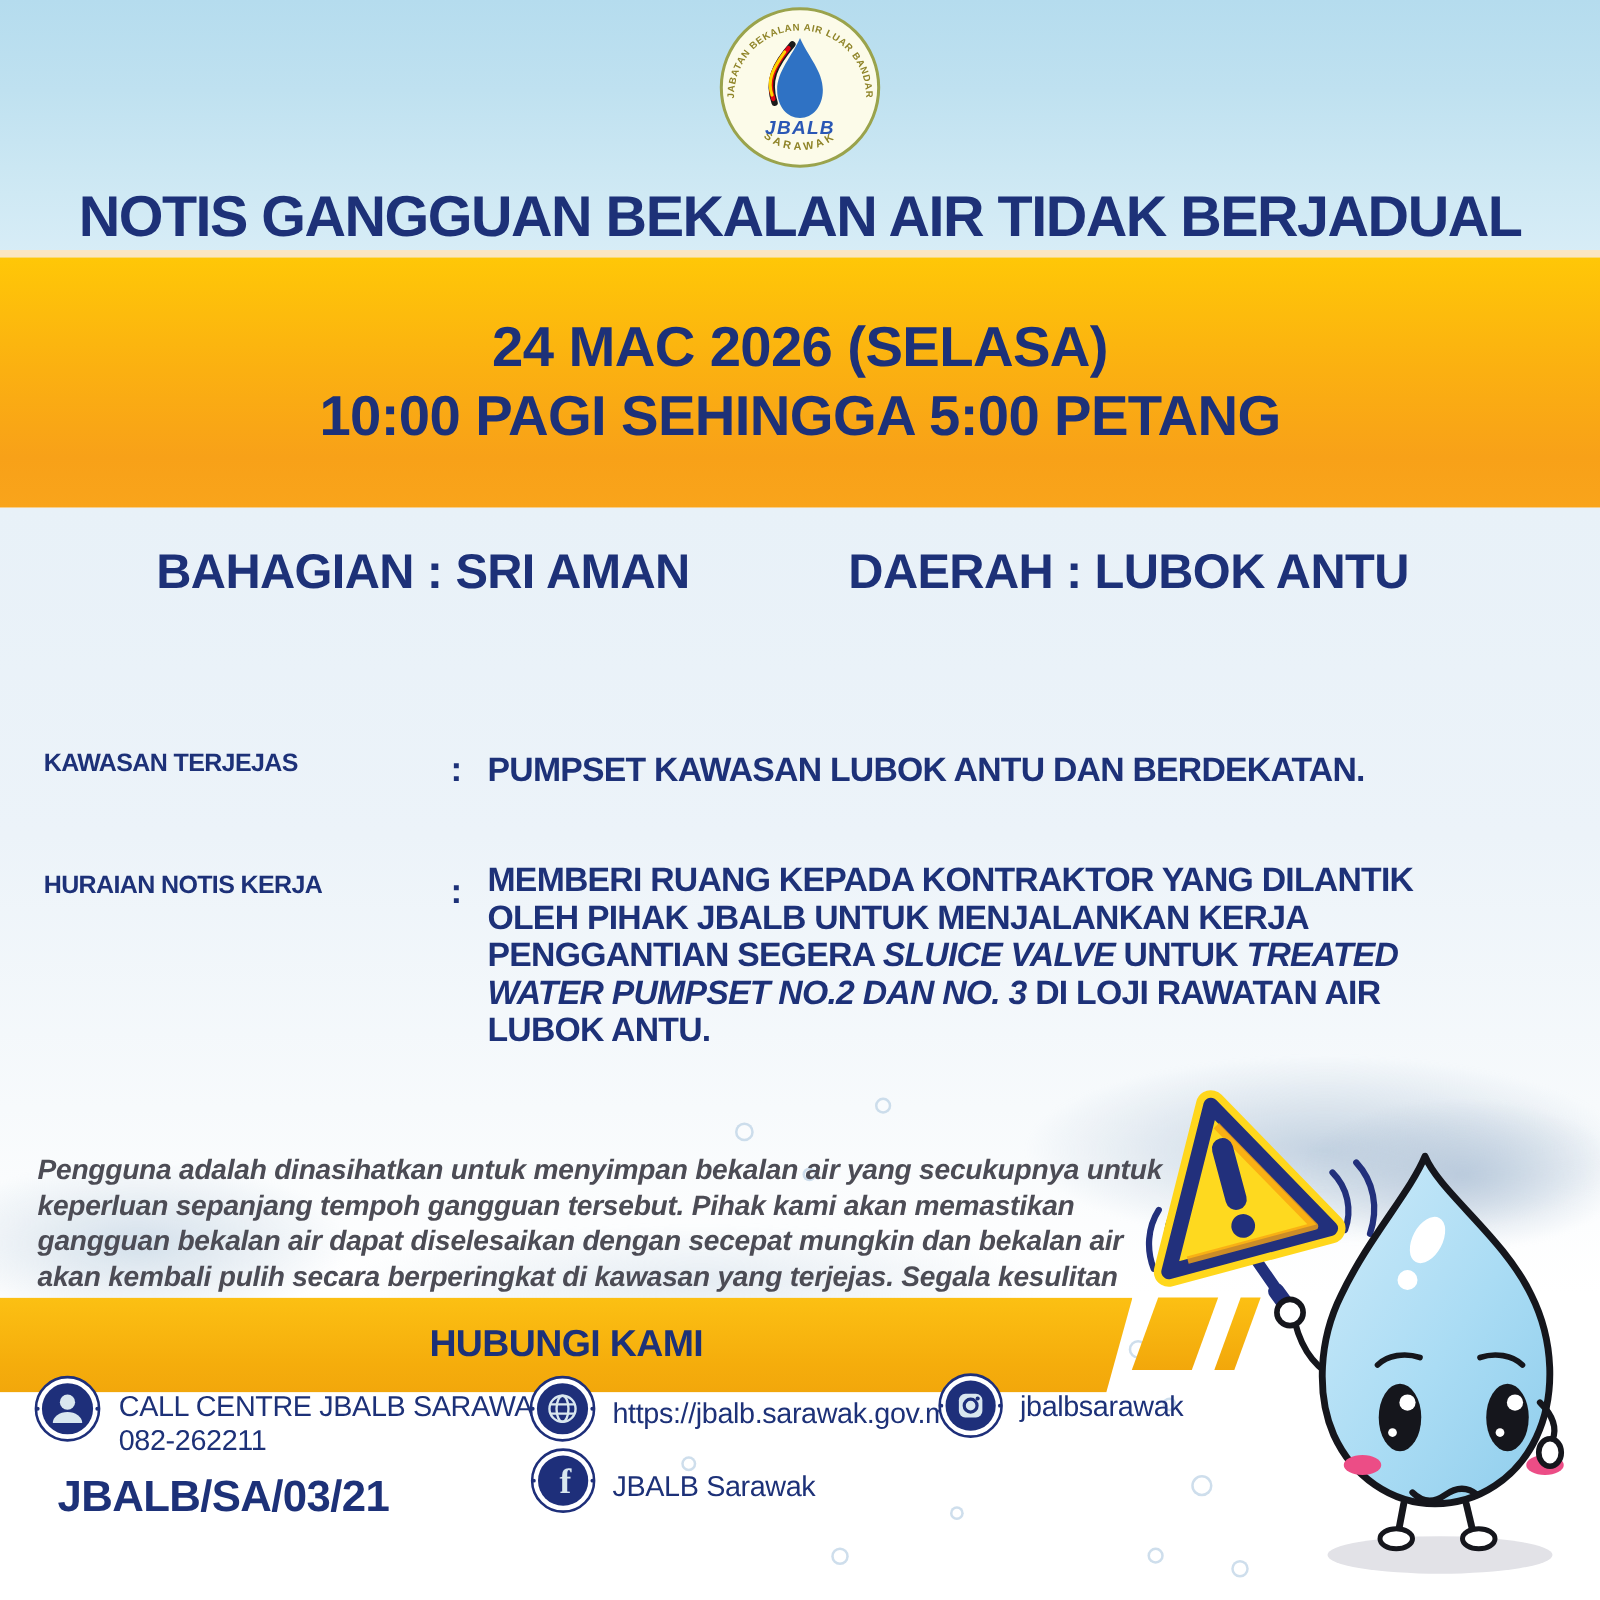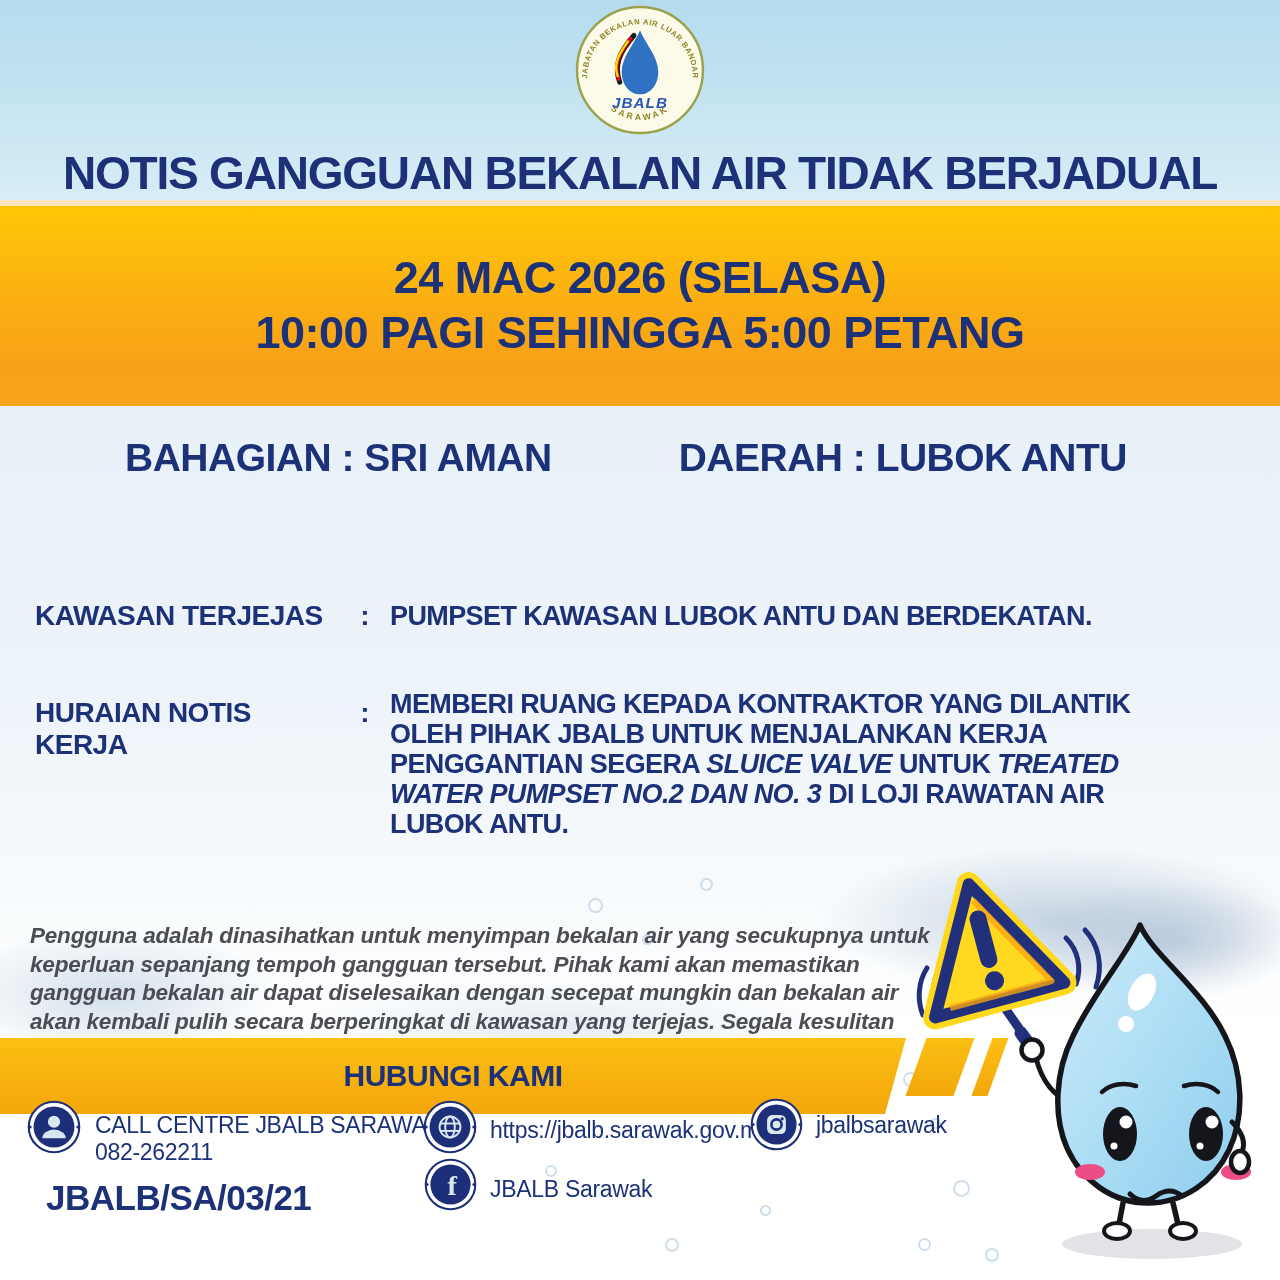--- a/index.html
+++ b/index.html
@@ -20,21 +20,21 @@
   
   .blob{border-radius:50%;filter:blur(2px);z-index:1;}
   .bubble{border-radius:50%;border:2px solid rgba(165,195,220,.55);z-index:1;background:rgba(255,255,255,.3);}
   .title{left:0;top:146px;width:1280px;text-align:center;z-index:2;
     font-size:46px;font-weight:bold;letter-spacing:-1.2px;color:#1d3178;}
   .band-line{font-size:45px;font-weight:bold;letter-spacing:-0.5px;color:#1d3178;line-height:1.04;}
   .region-row{left:125px;top:436px;width:1002px;display:flex;justify-content:space-between;z-index:2;
     font-size:39px;font-weight:bold;letter-spacing:-0.5px;color:#1d3178;gap:20px;}
   .detail-row{left:35px;width:1170px;display:grid;grid-template-columns:305px 50px 800px;z-index:2;
     color:#1d3178;font-weight:bold;}
-  .dlabel{font-size:28px;letter-spacing:-0.5px;}
+  .dlabel{font-size:20px;letter-spacing:-0.5px;}
   .dcolon{font-size:28px;text-align:center;}
   .dvalue{font-size:27px;letter-spacing:-0.6px;line-height:30px;margin-top:-8px;}
   .row-kawasan .dvalue{line-height:32px;margin-top:0;}
   .seg-italic{font-style:italic;}
   .advisory{left:30px;top:922px;width:900px;z-index:2;color:#4c4c55;
     font-style:italic;font-weight:600;font-size:22.5px;line-height:28.5px;letter-spacing:-0.2px;}
 
   
   .contact-banner{left:0;top:1038px;width:906px;height:76px;z-index:3;
     background:linear-gradient(180deg,#fcc013 0%,#f5ad0c 70%,#f2a70b 100%);

